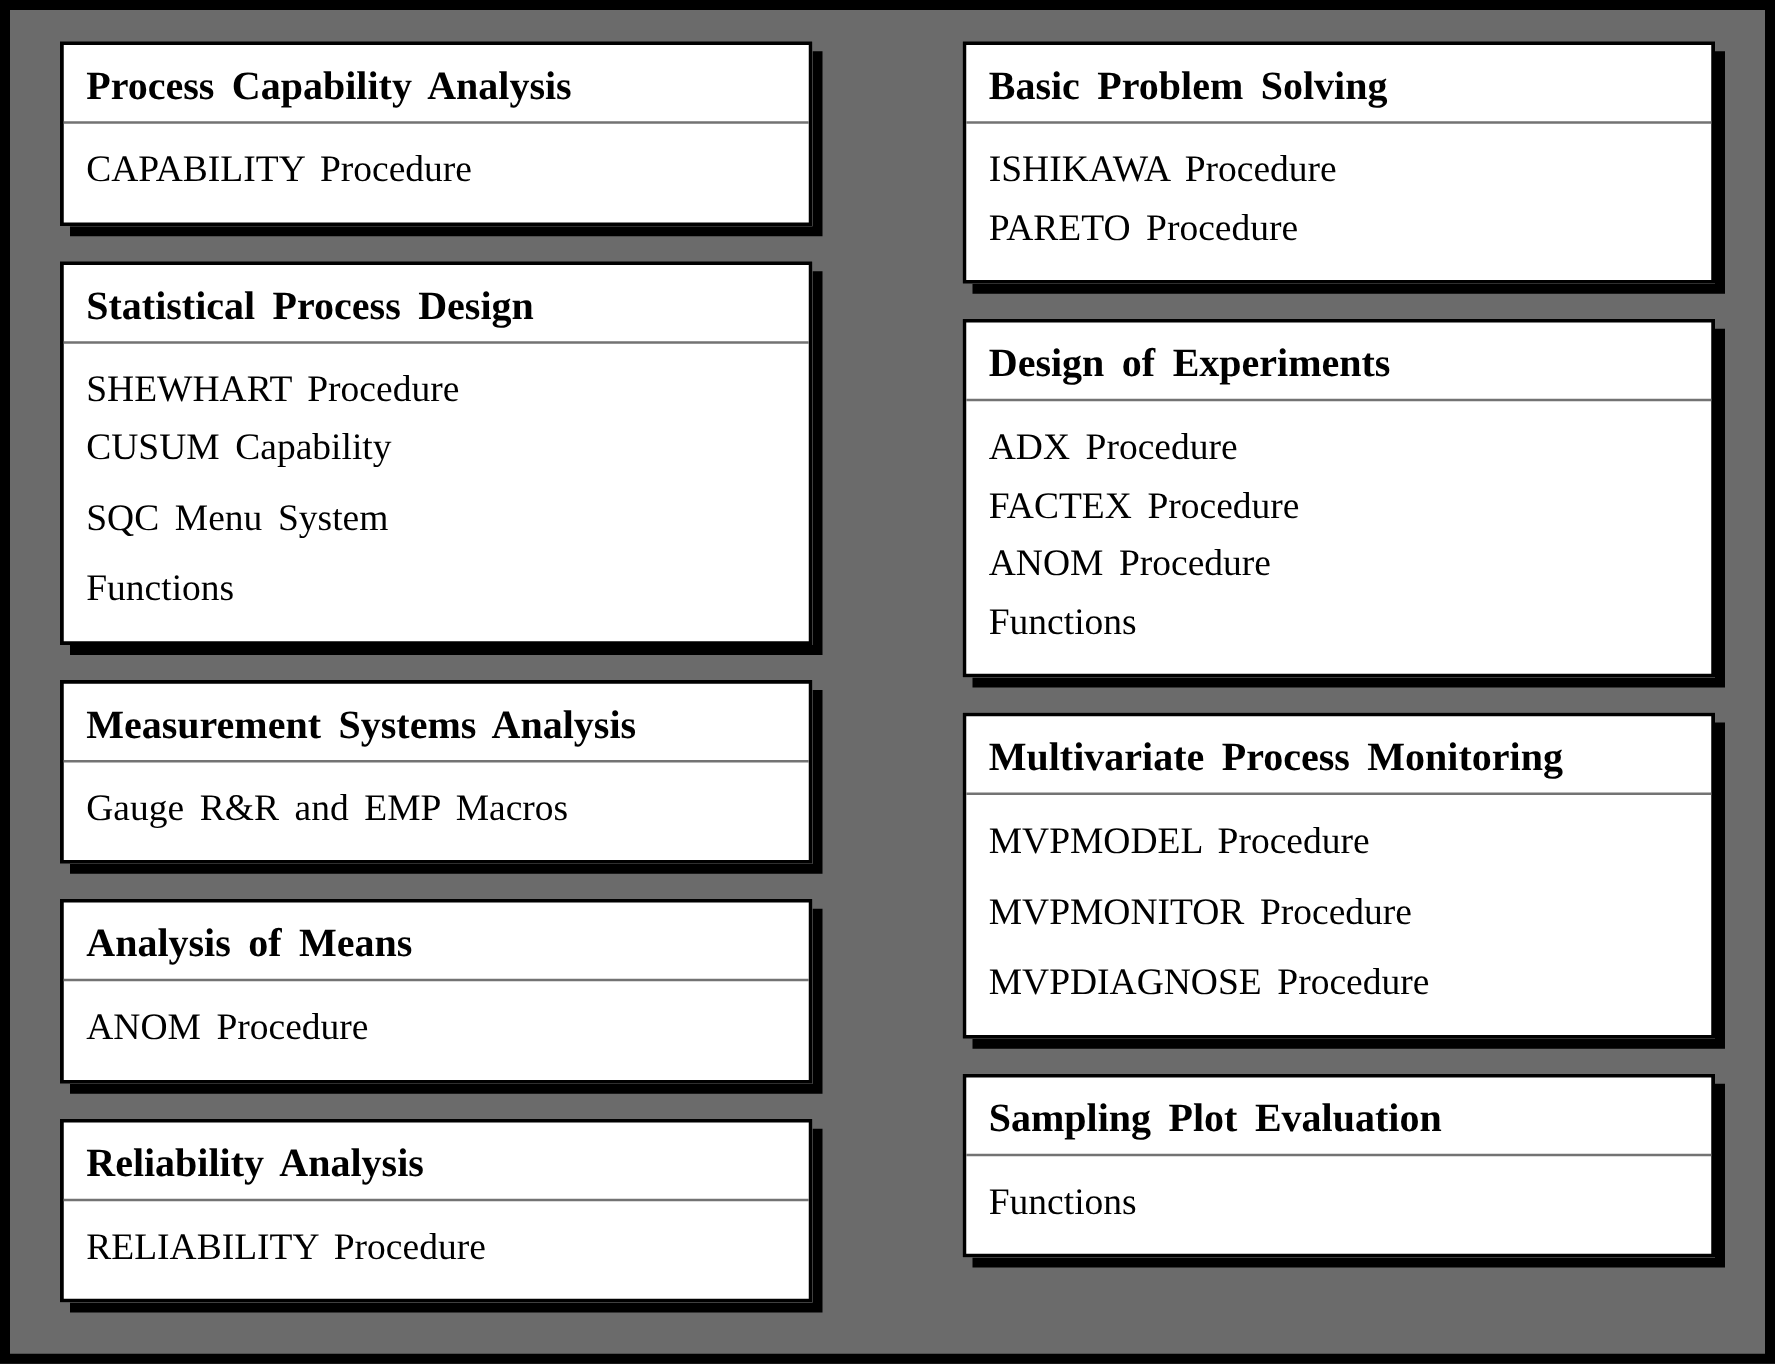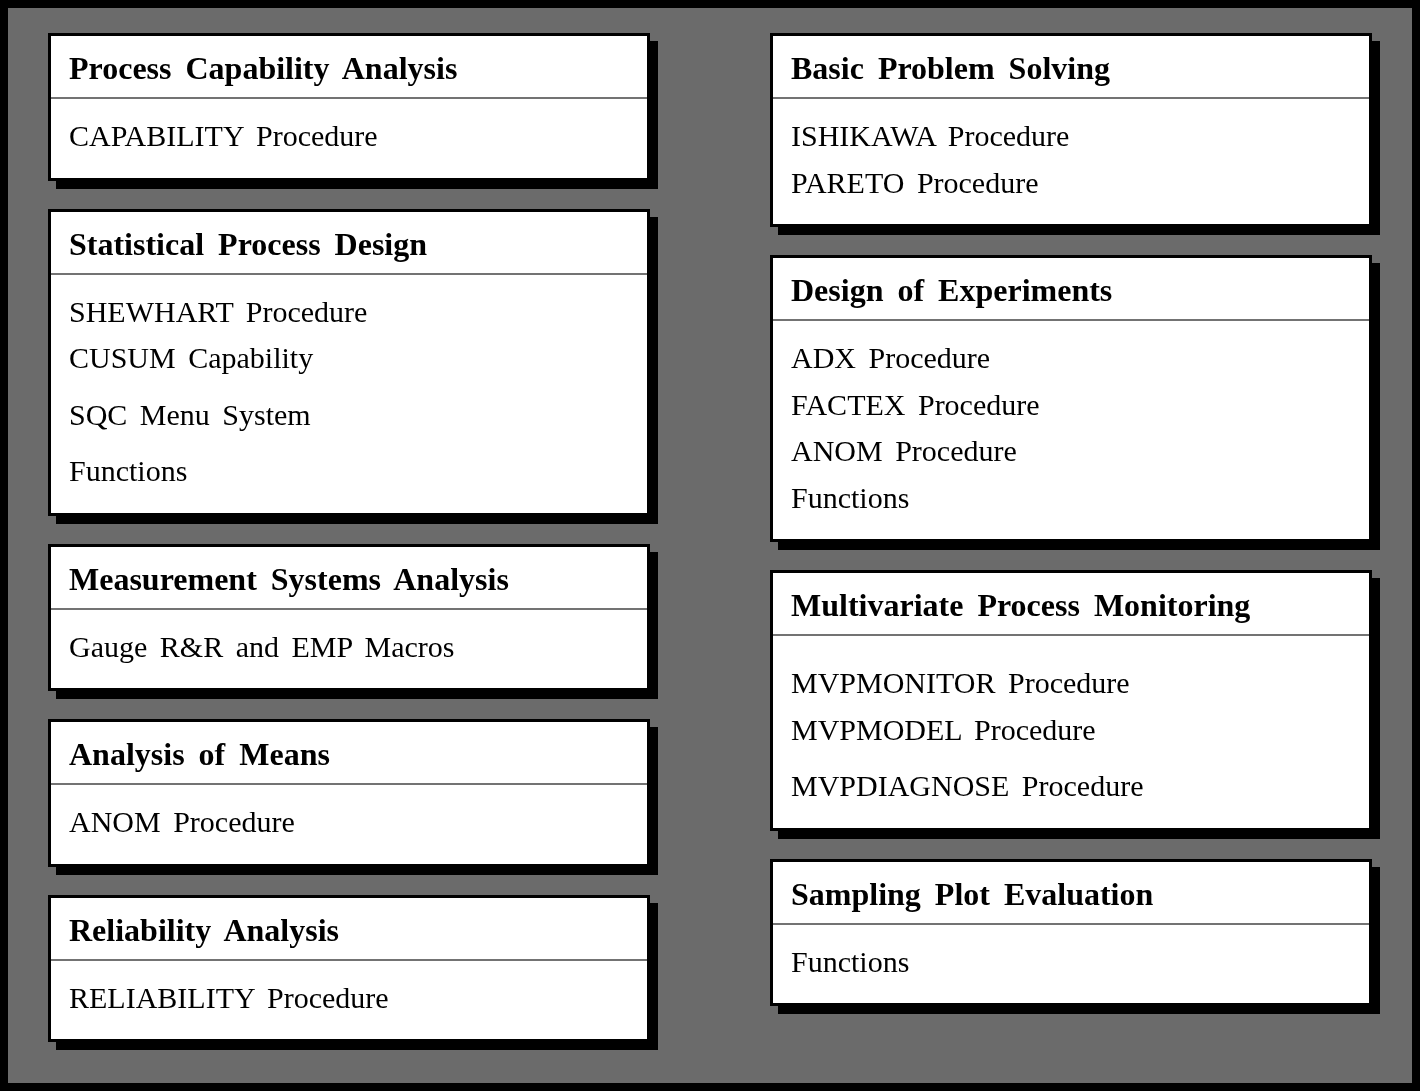--- a/index.html
+++ b/index.html
@@ -116,22 +116,22 @@
         <div class="card-item">ADX Procedure</div>
         <div class="card-item">FACTEX Procedure</div>
         <div class="card-item">ANOM Procedure</div>
         <div class="card-item">Functions</div>
       </div>
     </div>
 
     <div class="card">
       <div class="card-title">Multivariate Process Monitoring</div>
       <div class="card-body">
+        <div class="card-item">MVPMODEL Procedure</div>
         <div class="card-item spacious">MVPMONITOR Procedure</div>
-        <div class="card-item">MVPMODEL Procedure</div>
         <div class="card-item spacious">MVPDIAGNOSE Procedure</div>
       </div>
     </div>
 
     <div class="card">
       <div class="card-title">Sampling Plot Evaluation</div>
       <div class="card-body">
         <div class="card-item">Functions</div>
       </div>
     </div>

